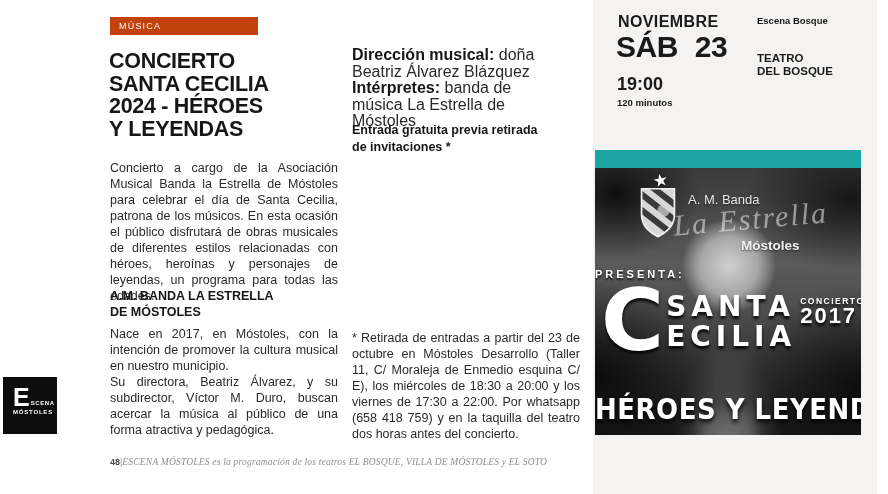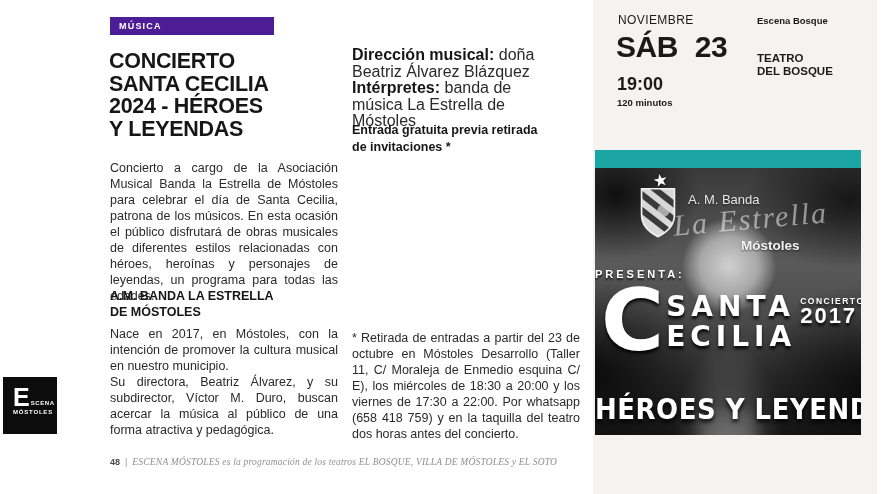--- a/index.html
+++ b/index.html
@@ -8,21 +8,21 @@
   .page {
     position: relative; width: 888px; height: 494px;
     background: #ffffff; overflow: hidden;
   }
 
   
   .event-panel {
     position:absolute; left:593px; top:0; width:284px; height:494px;
     background:#f4f3f1;
   }
-  .month { position:absolute; left:25px; top:13px; font-size:12px; font-weight:normal; letter-spacing:.4px; }
+  .month { position:absolute; left:25px; top:13px; font-size:16px; font-weight:bold; letter-spacing:.4px; }
   .program { position:absolute; left:164px; top:15px; font-size:9.5px; font-weight:bold; }
   .day-row { position:absolute; left:23px; top:30px; display:flex; align-items:baseline; gap:17px; }
   .day-abbr, .day-number { font-size:30px; font-weight:bold; letter-spacing:-.5px; }
   .time { position:absolute; left:24px; top:74px; font-size:18px; font-weight:bold; }
   .duration { position:absolute; left:24px; top:97px; font-size:9.5px; font-weight:bold; }
   .venue { position:absolute; left:164px; top:52px; font-size:11.5px; font-weight:bold; line-height:13px; }
 
   
   .teal-bar { position:absolute; left:595px; top:150px; width:266px; height:18px; background:#1BA6A4; }
   .poster {
@@ -64,22 +64,22 @@
   .right-small { font-size:8.5px; font-weight:900; letter-spacing:1.5px; }
   .right-year { font-size:22px; font-weight:900; letter-spacing:2px; line-height:20px; }
   .poster-subtitle {
     position:absolute; left:0; top:226px; width:100%; text-align:center;
     font-size:26px; font-weight:900; letter-spacing:.5px; transform:scaleY(1.12);
     font-family:"DejaVu Sans", sans-serif; text-shadow:0 3px 4px rgba(0,0,0,.9); white-space:nowrap;
   }
 
   
   .category-badge {
-    position:absolute; left:110px; top:17px; width:164px; height:18px;
-    background:#4c1d95; color:#fff; font-size:9px; font-weight:bold; letter-spacing:1.2px;
+    position:absolute; left:110px; top:17px; width:148px; height:18px;
+    background:#c2410c; color:#fff; font-size:9px; font-weight:normal; letter-spacing:1.2px;
     line-height:18px; padding-left:9px;
   }
   .article-title {
     position:absolute; left:109px; top:50px; font-size:21.5px; font-weight:800;
     line-height:22.5px; letter-spacing:-.3px; color:#161616;
   }
   .intro {
     position:absolute; left:110px; top:160px; width:228px;
     font-size:12.5px; line-height:16px; text-align:justify; color:#2a2a2a;
   }
@@ -102,21 +102,21 @@
   .brand-logo {
     position:absolute; left:3px; top:377px; width:54px; height:57px;
     background:#0c0c0c; color:#fff; padding:10px 0 0 10px;
   }
   .brand-top { display:flex; align-items:flex-end; }
   .brand-initial { font-size:25px; font-weight:bold; line-height:21px; }
   .brand-rest { font-size:6px; font-weight:bold; letter-spacing:.6px; margin:0 0 2px 1px; }
   .brand-city { font-size:6px; font-weight:bold; letter-spacing:.8px; margin-top:1px; }
 
   
-  .footer { position:absolute; left:110px; top:457px; display:flex; align-items:baseline; gap:5px; }
+  .footer { position:absolute; left:110px; top:457px; display:flex; align-items:baseline; }
   .footer-page { font-size:9px; font-weight:bold; color:#4a4a4a; }
   .footer-sep { font-size:9px; color:#9a9a9a; }
   .footer-text { font-family:"Liberation Serif", serif; font-style:italic; font-size:9.5px; color:#8f8f8f; letter-spacing:.2px; }
 </style>
 </head>
 <body>
 
 <div class="page">
 
   <div class="event-panel">

